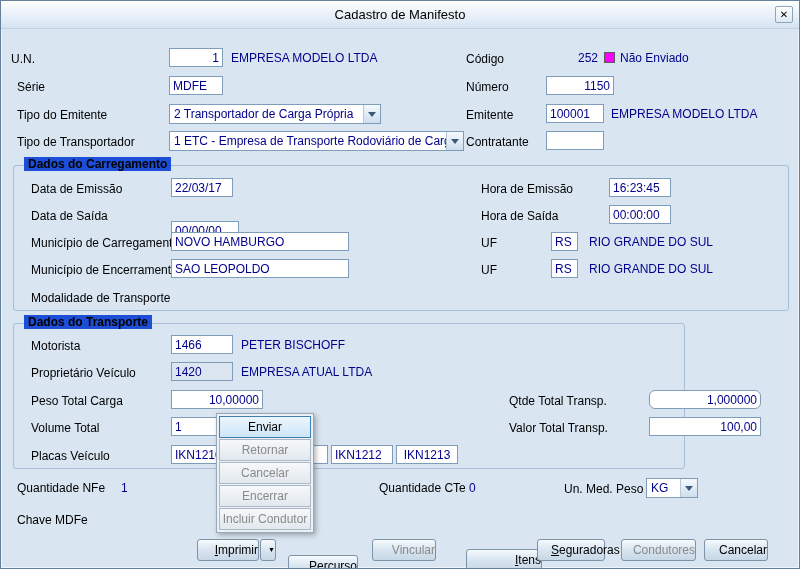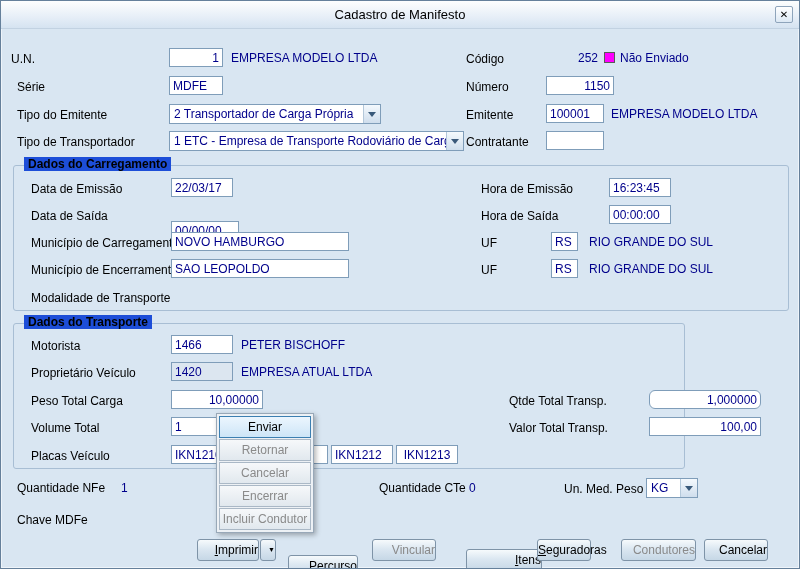--- a/index.html
+++ b/index.html
@@ -195,21 +195,21 @@
   </div>
   <div class="btn" style="left:287px;top:554px;width:70px;">
     <span class="ak">Percurso</span>
   </div>
   <div class="btn disabled" style="left:371px;top:538px;width:64px;">
     <span>Vincular</span>
   </div>
   <div class="btn" style="left:465px;top:548px;width:76px;">
     <span class="ak">Itens</span>
   </div>
-  <div class="btn" style="left:536px;top:538px;width:54px;">
+  <div class="btn" style="left:536px;top:538px;width:68px;padding-left:13px;">
     <span class="ak">Seguradoras</span>
   </div>
   <div class="btn disabled" style="left:620px;top:538px;width:75px;">
     <span>Condutores</span>
   </div>
   <div class="btn" style="left:703px;top:538px;width:64px;">
     <span>Cancelar</span>
   </div>
 
 </div>

